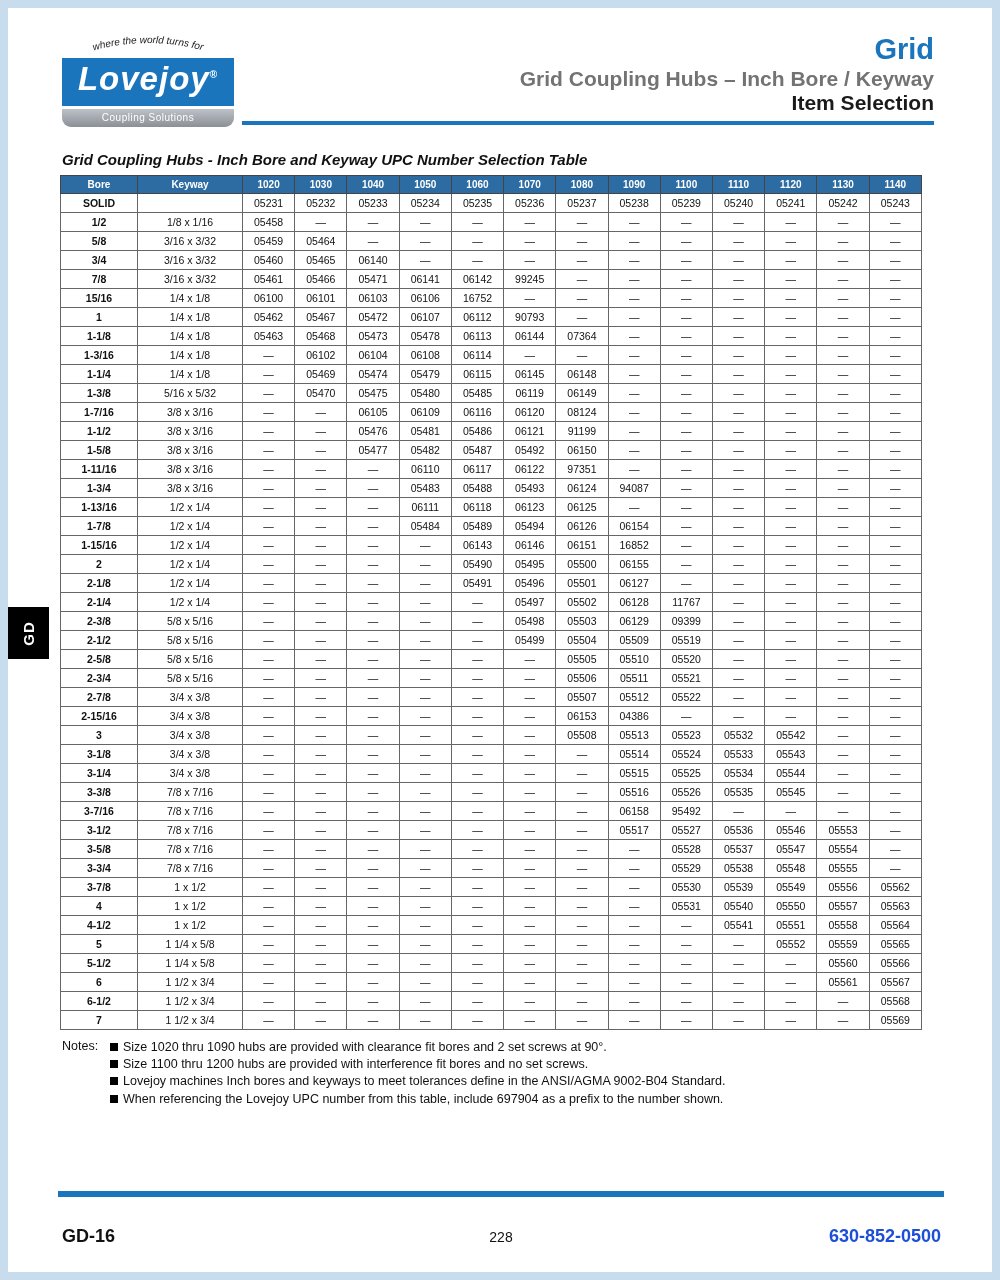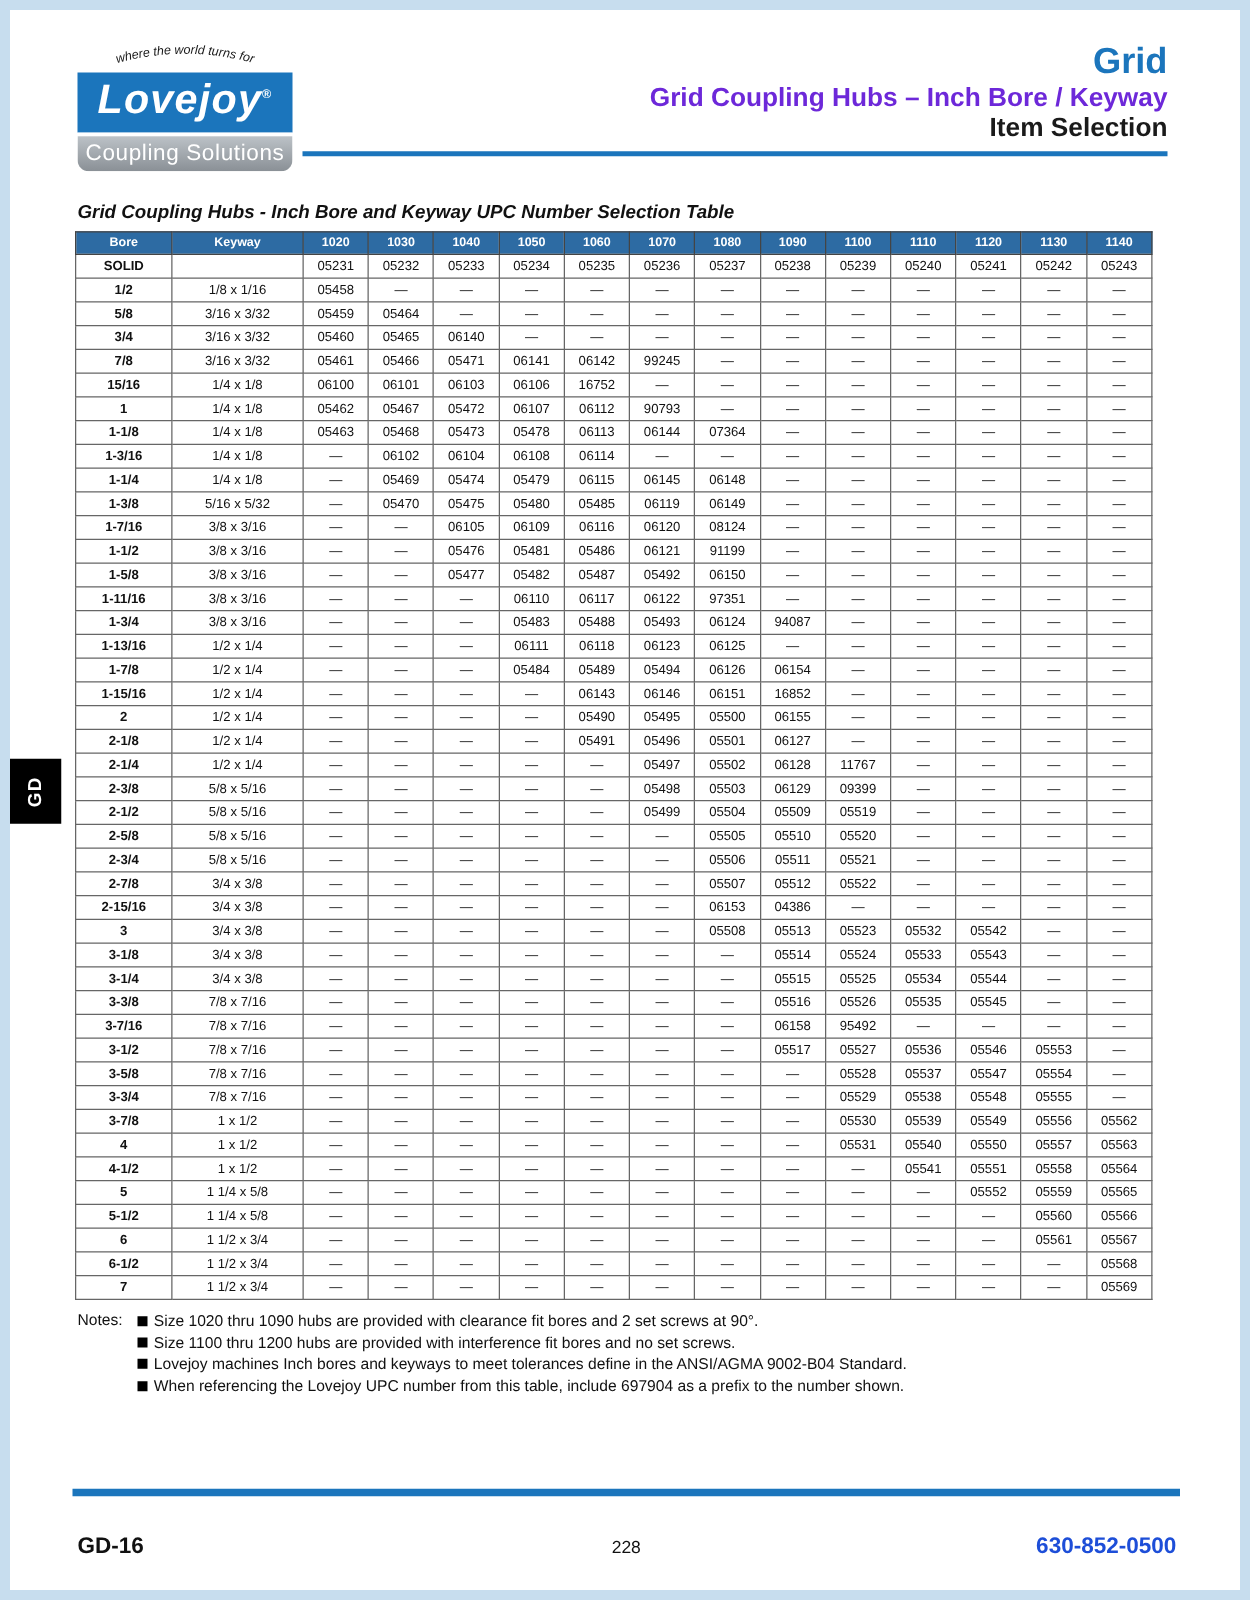--- a/index.html
+++ b/index.html
@@ -12,27 +12,27 @@
   .page{position:absolute;left:8px;top:8px;width:984px;height:1264px;background:#fff;}
   .header{display:flex;align-items:flex-start;padding:26px 58px 0 54px;}
   .logo{width:172px;flex:0 0 auto;text-align:center;}
   .logo-arc{display:block;margin:0 auto;}
   .logo-box{
     background:var(--brand-blue,#1b75bc);color:#fff;font-style:italic;font-weight:bold;
     font-size:33px;line-height:1.12;padding:3px 8px 8px;letter-spacing:1px;text-align:center;
   }
   .logo-box .reg{font-size:10px;font-style:normal;vertical-align:super;}
   .logo-bar{
-    background:linear-gradient(to bottom,#bcc2c7,#8a9096);color:#fff;font-size:18px;
+    background:linear-gradient(to bottom,#bcc2c7,#8a9096);color:#fff;font-size:10px;
     letter-spacing:.5px;text-align:center;padding:3px 0 4px;
     border-bottom-left-radius:9px;border-bottom-right-radius:9px;border-top:3px solid #fff;
   }
   .titles{flex:1;margin-left:8px;text-align:right;}
   .category{color:var(--brand-blue,#1b75bc);font-size:29px;font-weight:bold;line-height:1.05;}
-  .main-title{color:#6d28d9;font-size:21px;font-weight:bold;margin-top:3px;}
+  .main-title{color:#737373;font-size:21px;font-weight:bold;margin-top:3px;}
   .subtitle{color:#1a1a1a;font-size:21px;font-weight:bold;}
   .header-rule{height:4px;background:var(--brand-blue,#1b75bc);margin-top:6px;}
   .table-title{margin:24px 0 7px 54px;font-size:15px;font-weight:bold;font-style:italic;color:#111;}
   table.upc{margin-left:52px;width:862px;border-collapse:collapse;table-layout:fixed;font-size:10.5px;}
   table.upc th{
     background:var(--table-header-blue,#2d6ba3);color:#fff;border:1px solid #444;
     padding:3px 0;font-size:10px;
   }
   table.upc th:nth-child(1){width:76px;}
   table.upc th:nth-child(2){width:104px;}

